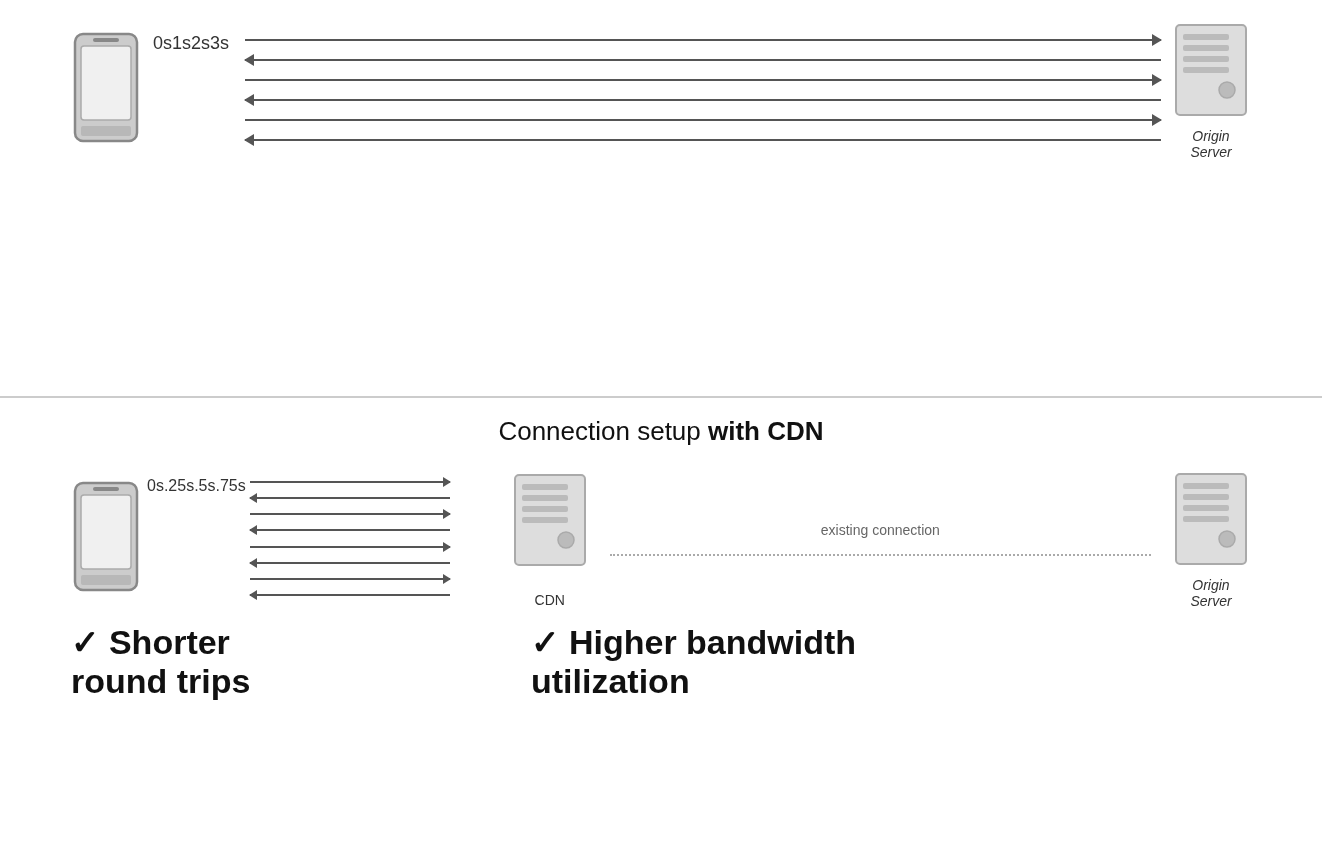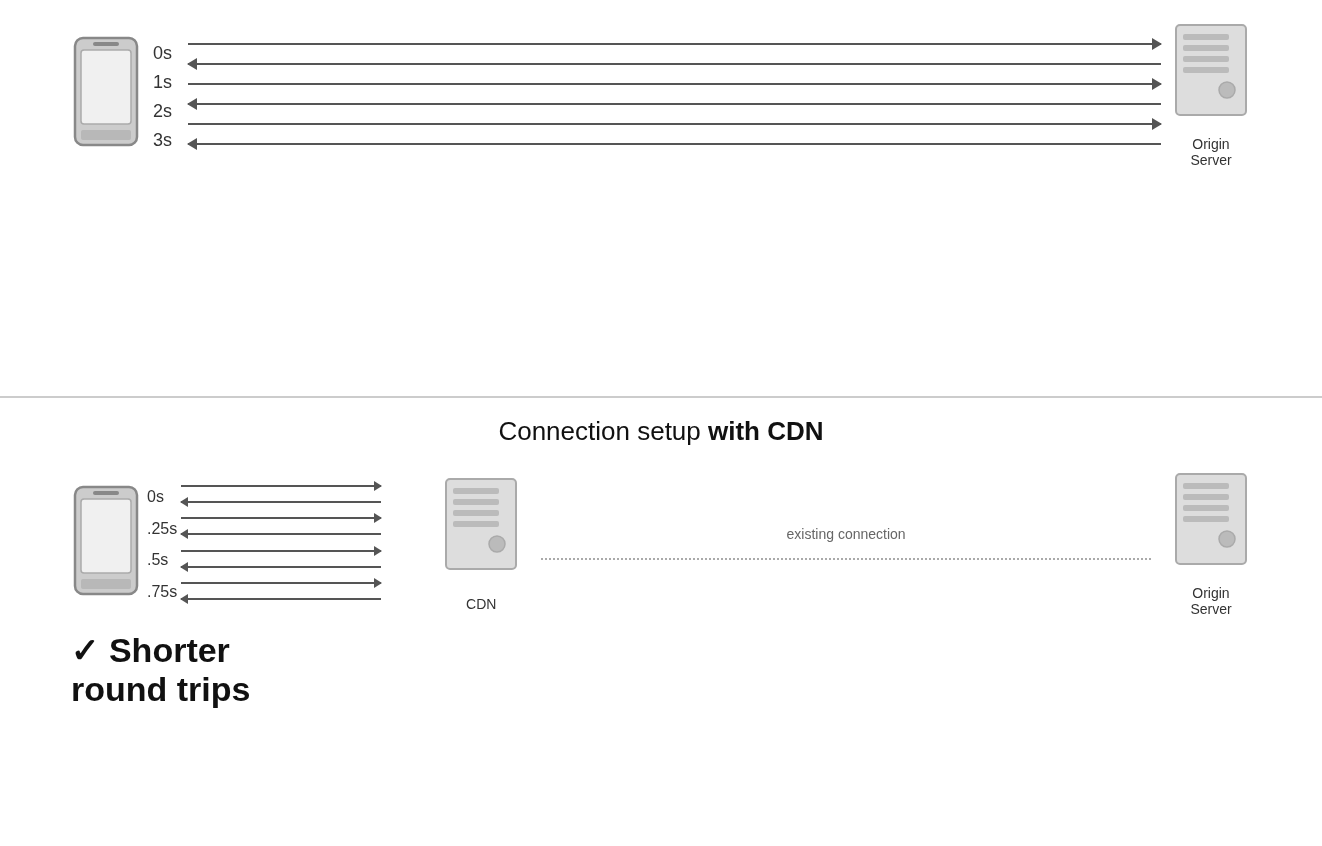--- a/index.html
+++ b/index.html
@@ -49,21 +49,21 @@
     
     .phone-icon {
       width: 72px;
       height: 120px;
       flex-shrink: 0;
     }
 
     
     .time-labels {
       display: flex;
-      flex-direction: column;
+      flex-direction: row;
       justify-content: space-around;
       height: 120px;
       font-size: 18px;
       color: #333;
       flex-shrink: 0;
       margin-right: 6px;
       padding-top: 4px;
     }
 
     .time-label {
@@ -143,21 +143,22 @@
       display: flex;
       flex-direction: column;
       align-items: center;
       gap: 4px;
     }
 
     .server-label {
       font-size: 14px;
       text-align: center;
       color: #333;
-      margin-top: 12px;
+      margin-top: 4px;
+      font-style: italic;
     }
 
     
     .section-bottom {
       flex: 1.15;
       display: flex;
       flex-direction: column;
       align-items: center;
       padding: 18px 0 10px;
     }
@@ -442,16 +443,19 @@
           <circle cx="56" cy="70" r="8" fill="#bbb" stroke="#aaa" stroke-width="1.5"></circle>
         </svg>
         <div class="server-label">Origin<br>Server</div>
       </div>
     </div>
 
     <div class="benefits-row">
       <div class="benefit-left">
         <div class="benefit-text">✓ Shorter<br>round trips</div>
       </div>
+      <div class="benefit-right">
+        <div class="benefit-text">✓ Higher bandwidth<br>utilization</div>
+      </div>
     </div>
   </div>
 
 </div>
 
 </body></html>

